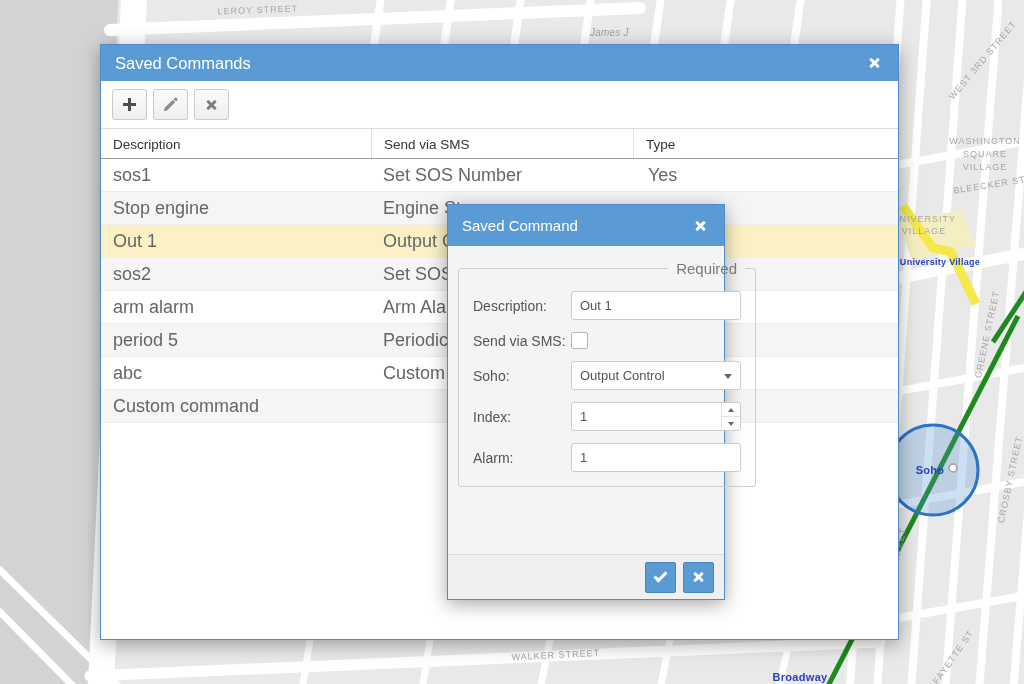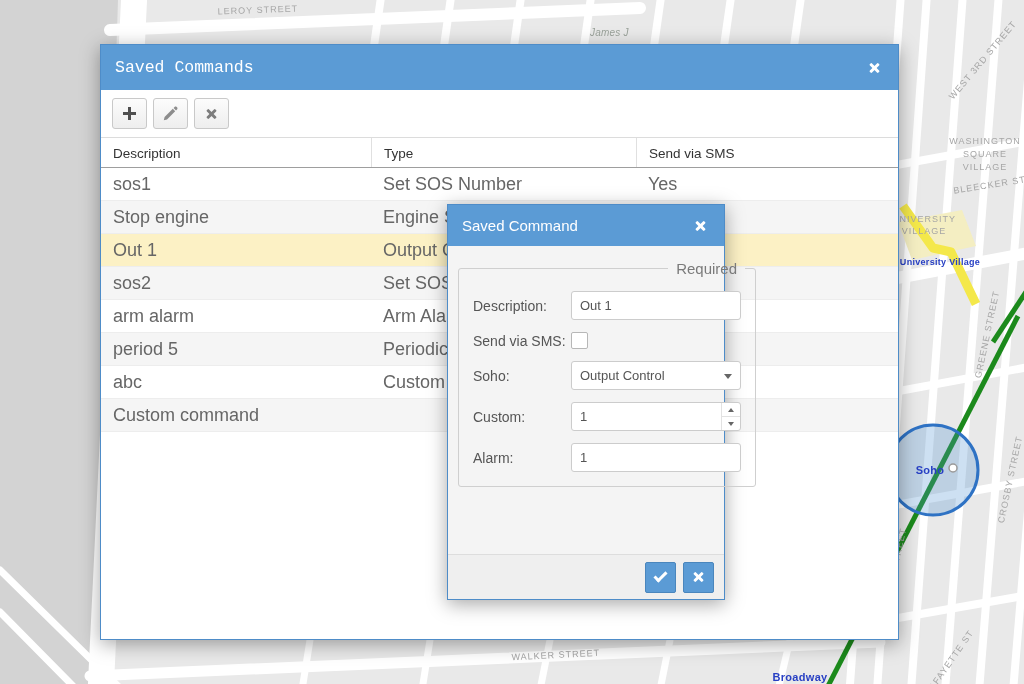--- a/index.html
+++ b/index.html
@@ -29,21 +29,21 @@
   .dialog.main { left: 100px; top: 44px; width: 799px; height: 596px; z-index: 10; }
   .dialog.edit { left: 447px; top: 204px; width: 278px; height: 396px; z-index: 20; background: #f4f4f4; }
 
   .dlg-header {
     background: #5b9bd5;
     color: #fff;
     display: flex;
     align-items: center;
     padding: 0 14px;
   }
-  .main > .dlg-header { height: 45px; font-size: 16.5px; font-family: Liberation Mono, monospace; }
+  .main > .dlg-header { height: 36px; font-size: 16.5px; }
   .edit > .dlg-header { height: 41px; font-size: 15px; }
   .dlg-title { flex: 1; }
   .dlg-close { background: none; border: none; cursor: pointer; padding: 4px; display: flex; }
 
   
   .toolbar { display: flex; gap: 6px; padding: 8px 11px; background: #fff; }
   .tb-btn {
     width: 35px; height: 31px;
     border: 1px solid #c9c9c9; border-radius: 3px;
     background: linear-gradient(#fcfcfc, #eeeeee);
@@ -228,22 +228,22 @@
       </svg>
     </button>
     <button class="tb-btn">
       <span class="x-icon bold gray"></span>
     </button>
   </div>
 
   <div class="grid">
     <div class="thead">
       <div class="th c1">Description</div>
+      <div class="th c3">Send via SMS</div>
       <div class="th c2">Type</div>
-      <div class="th c3">Send via SMS</div>
     </div>
     <div class="rows">
       <div class="row">
         <div class="cell c1">sos1</div>
         <div class="cell c2">Set SOS Number</div>
         <div class="cell c3">Yes</div>
       </div>
       <div class="row">
         <div class="cell c1">Stop engine</div>
         <div class="cell c2">Engine Stop</div>
@@ -306,21 +306,21 @@
 
       <div class="f-row">
         <label class="f-label">Soho:</label>
         <div class="select">
           <span>Output Control</span>
           <span class="tri-down"></span>
         </div>
       </div>
 
       <div class="f-row">
-        <label class="f-label">Custom:</label>
+        <label class="f-label">Index:</label>
         <div class="spinbox">
           <input class="spin-input" type="text" value="1" style="">
           <div class="spin-btns">
             <div class="spin-btn">
               <span class="tri-up"></span>
             </div>
             <div class="spin-btn">
               <span class="tri-down small"></span>
             </div>
           </div>

